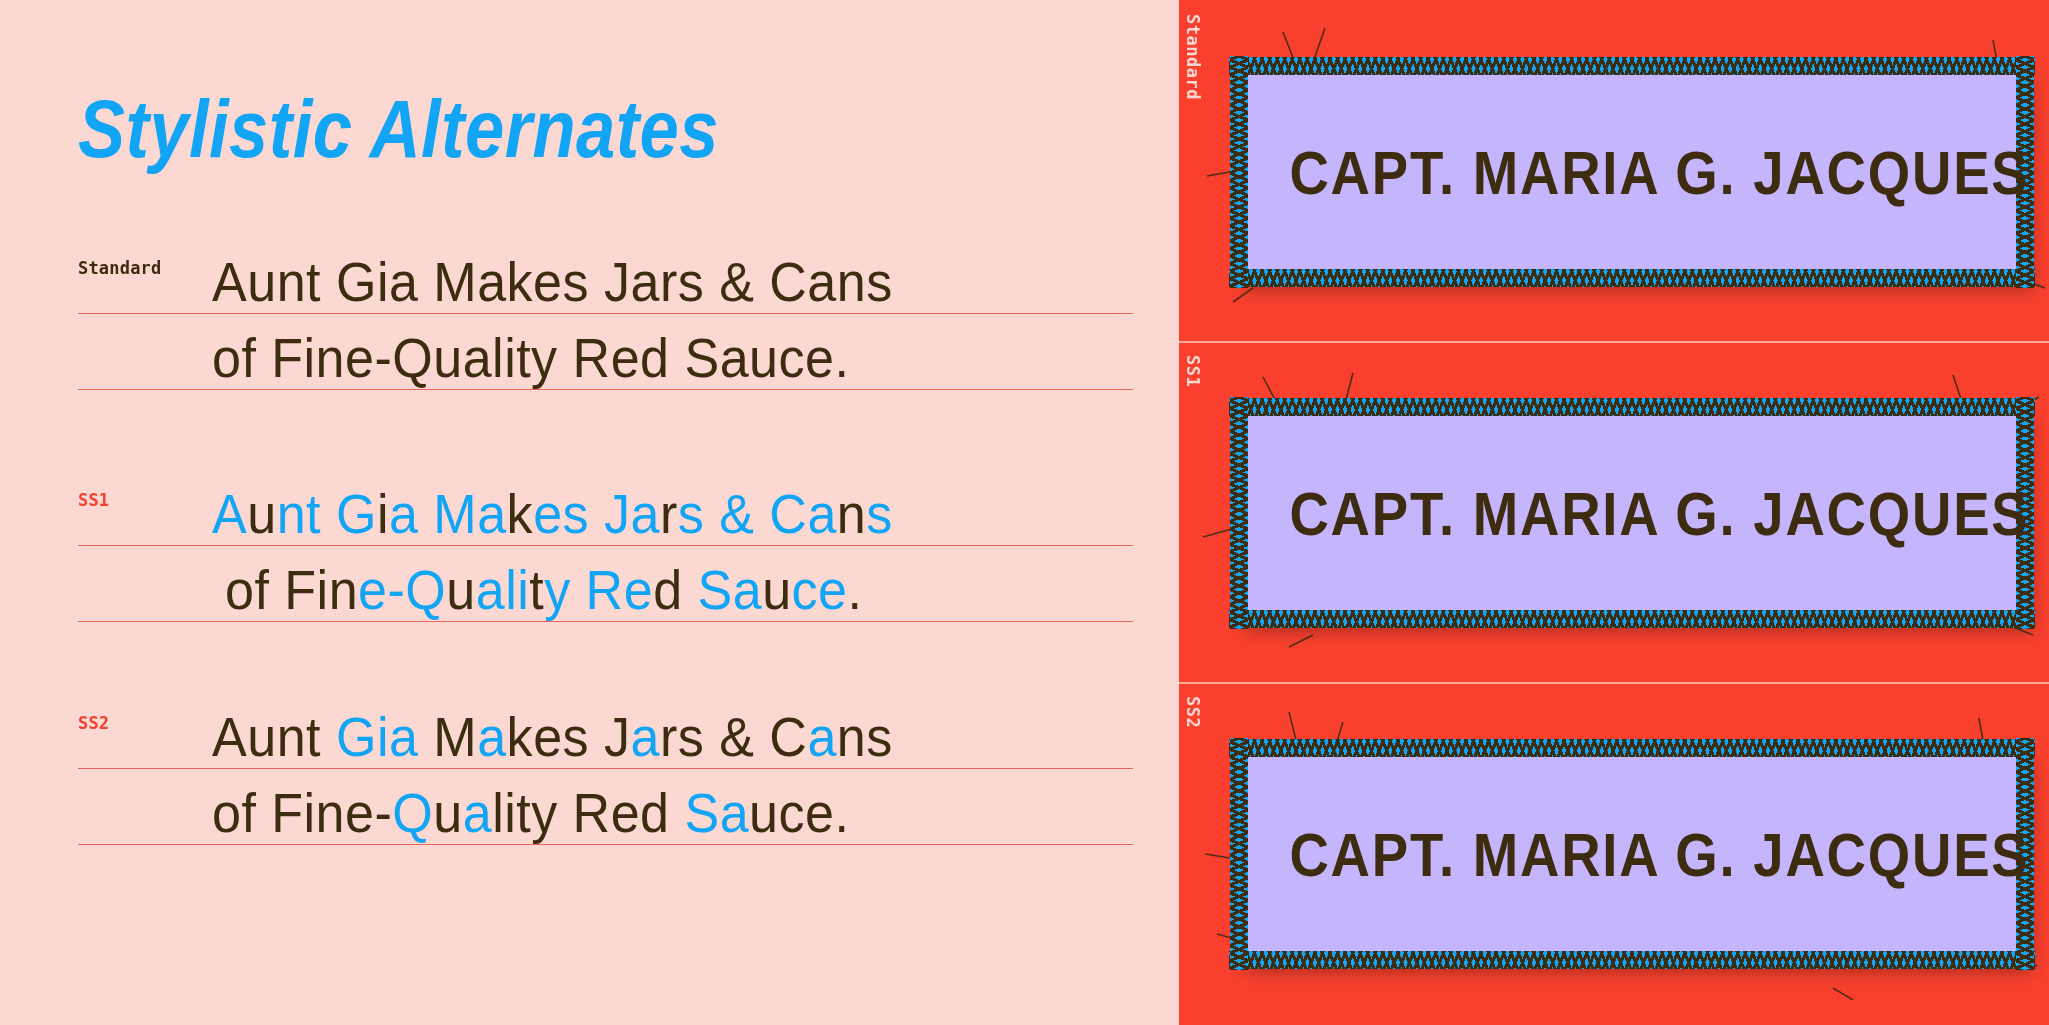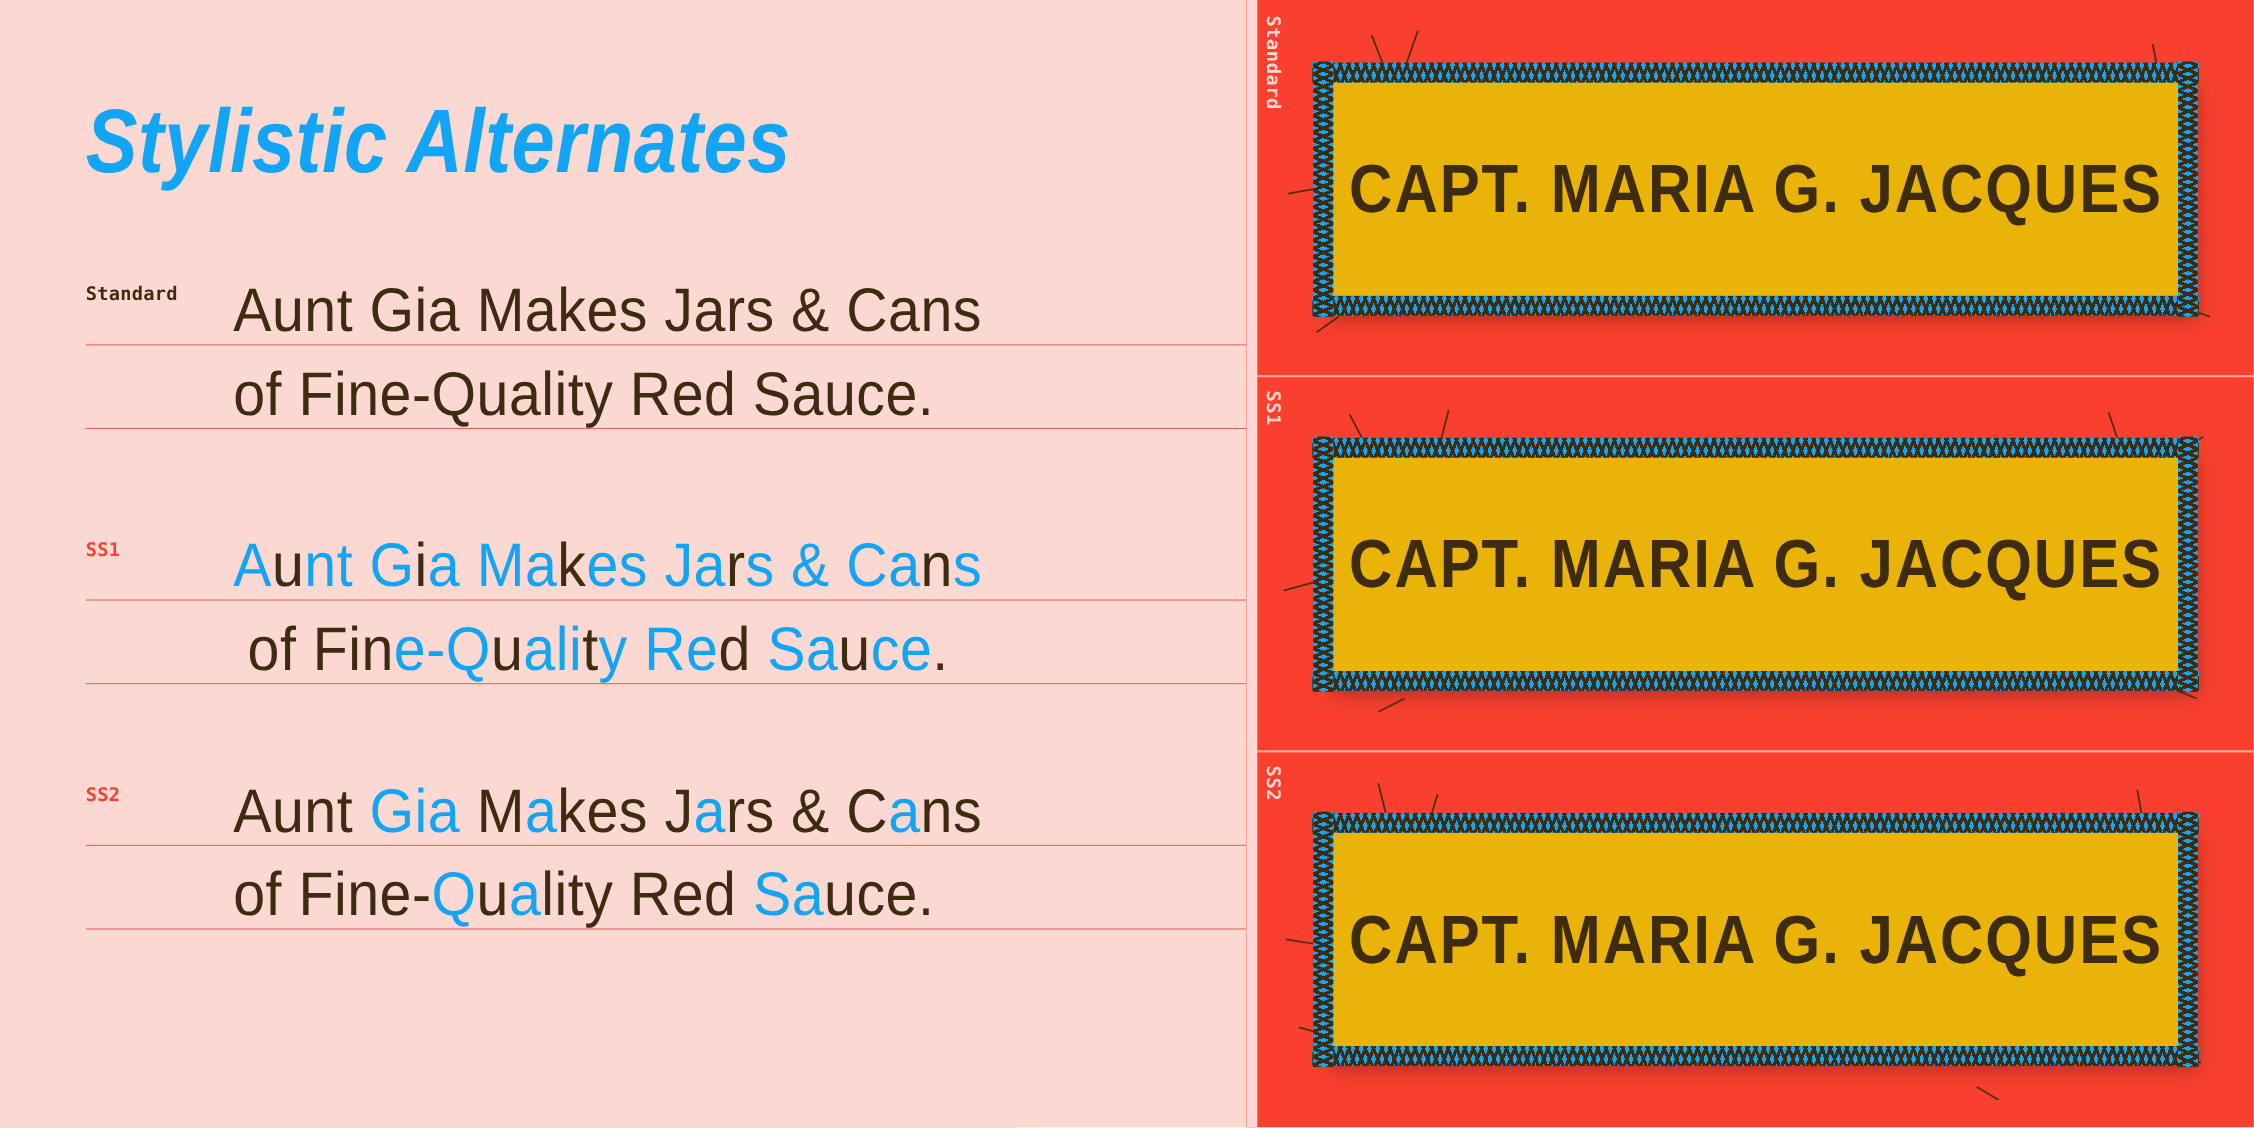--- a/index.html
+++ b/index.html
@@ -22,20 +22,21 @@
   }
 
   
   .left-panel {
     position: relative;
     width: 1133px;
     height: 1025px;
     background: #fbd9d2;
     flex: none;
     overflow: hidden;
+    padding-left: 36px;
   }
   .headline {
     position: absolute;
     left: 78px;
     top: 88px;
     font-family: "Liberation Sans", sans-serif;
     font-size: 82px;
     line-height: 1;
     font-weight: 700;
     font-style: italic;
@@ -157,24 +158,23 @@
     width: 786px; height: 212px;
     background: #1d0f05;
     opacity: 0.35;
     filter: blur(9px);
   }
   .patch {
     position: absolute;
     left: 0; top: 0;
     width: 786px;
     height: 212px;
-    background: #eab308;
+    background: #c4b5fd;
     display: flex;
     align-items: center;
-    justify-content: center;
   }
   .stitch {
     position: absolute;
     background-repeat: repeat;
     pointer-events: none;
   }
   
   .stitch.h {
     left: -10px;
     width: 806px;

